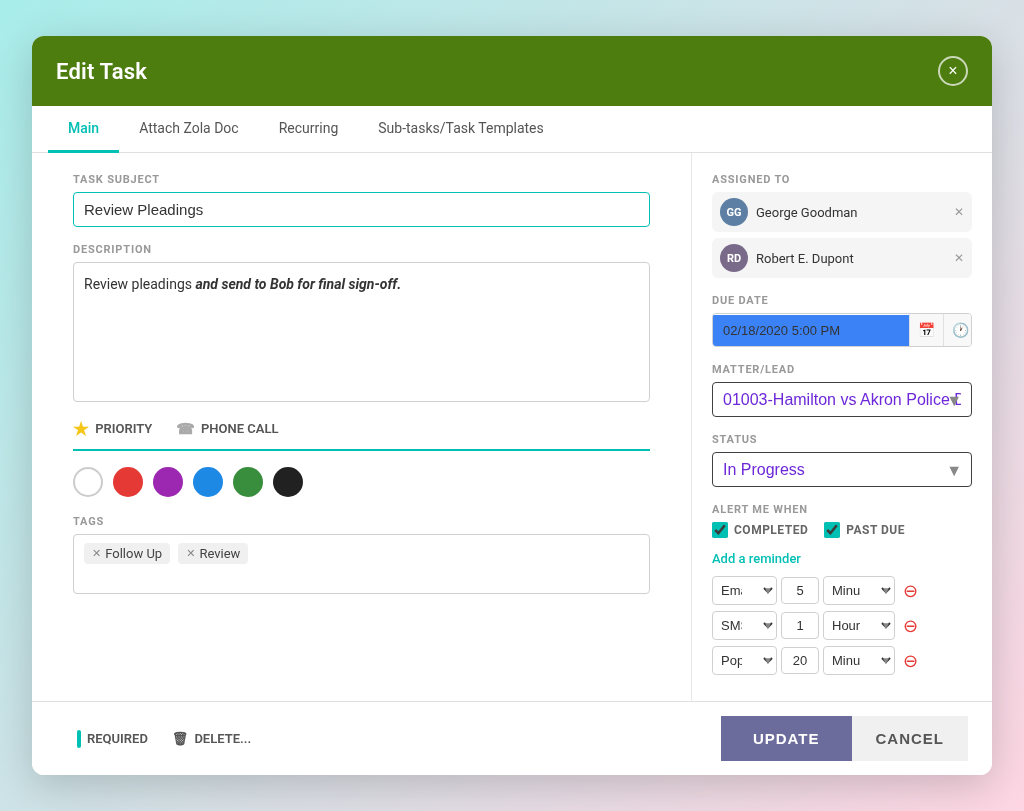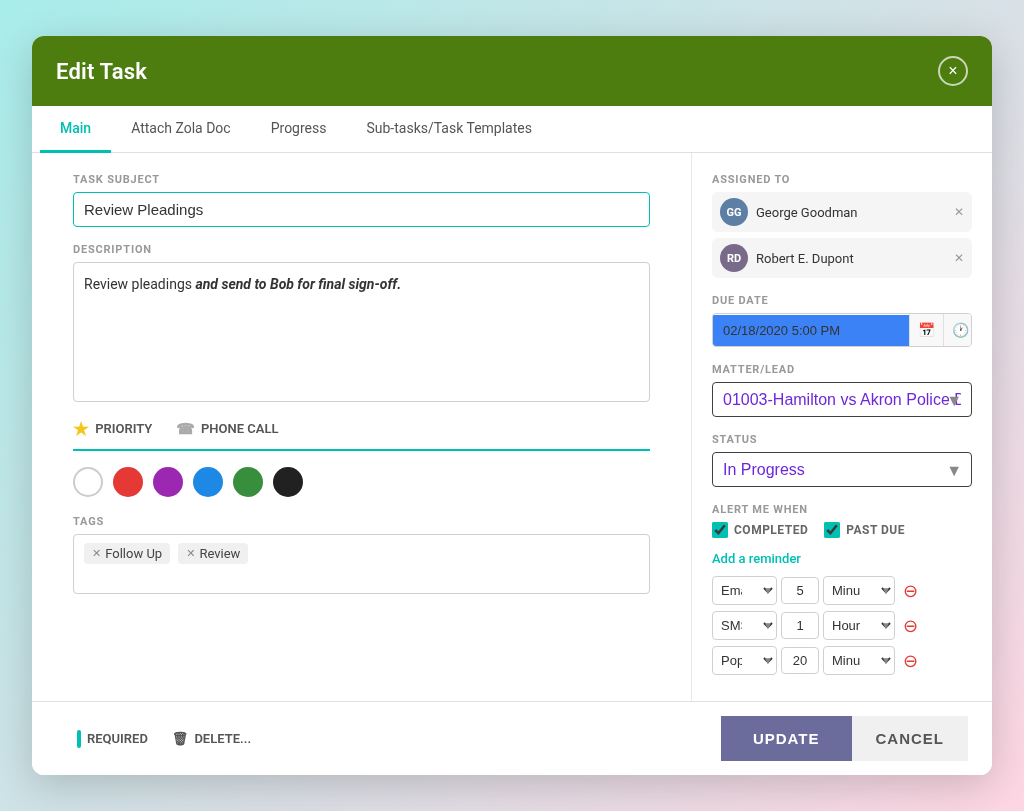--- a/index.html
+++ b/index.html
@@ -47,21 +47,21 @@
       cursor: pointer;
       display: flex;
       align-items: center;
       justify-content: center;
       line-height: 1;
     }
     .tabs {
       display: flex;
       border-bottom: 1px solid #e0e0e0;
       background: #fff;
-      padding: 0 8px;
+      padding: 0 16px;
     }
     .tab {
       padding: 14px 20px;
       font-size: 14px;
       color: #555;
       cursor: pointer;
       border-bottom: 3px solid transparent;
       margin-bottom: -1px;
       white-space: nowrap;
     }
@@ -423,21 +423,21 @@
 <div class="modal">
 
   <div class="modal-header">
     <span class="modal-title">Edit Task</span>
     <button class="close-btn">×</button>
   </div>
 
   <div class="tabs">
     <div class="tab active">Main</div>
     <div class="tab">Attach Zola Doc</div>
-    <div class="tab">Progress</div>
+    <div class="tab">Recurring</div>
     <div class="tab">Sub-tasks/Task Templates</div>
   </div>
 
   <div class="modal-body">
 
     <div class="left-panel">
       <div class="field-label">TASK SUBJECT</div>
       <input class="task-subject-input" type="text" value="Review Pleadings" style="">
 
       <div class="field-label">DESCRIPTION</div>

